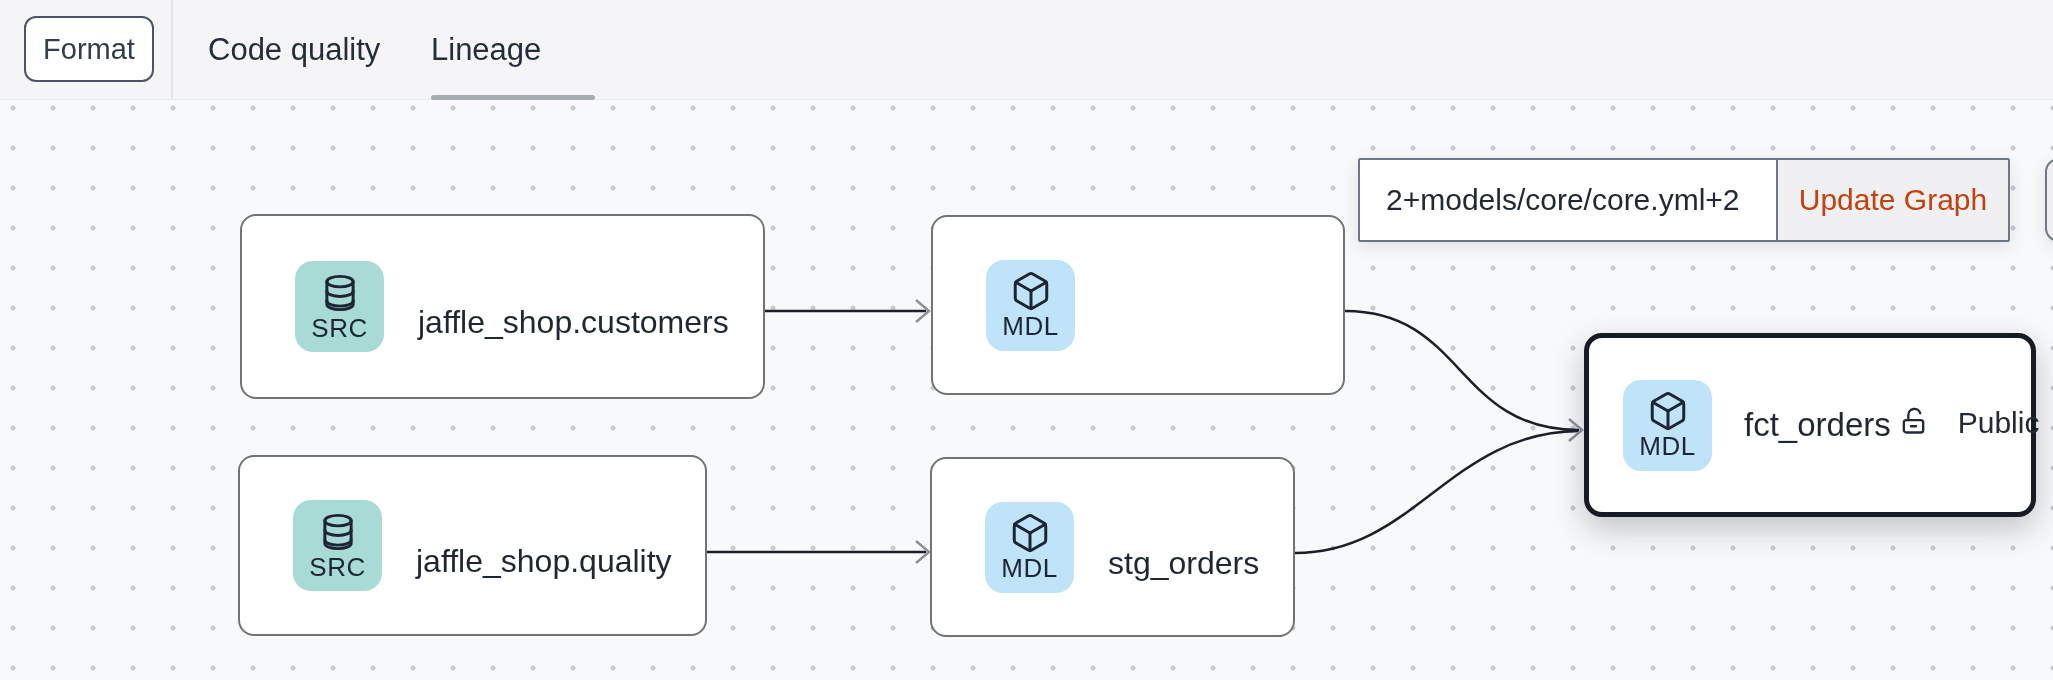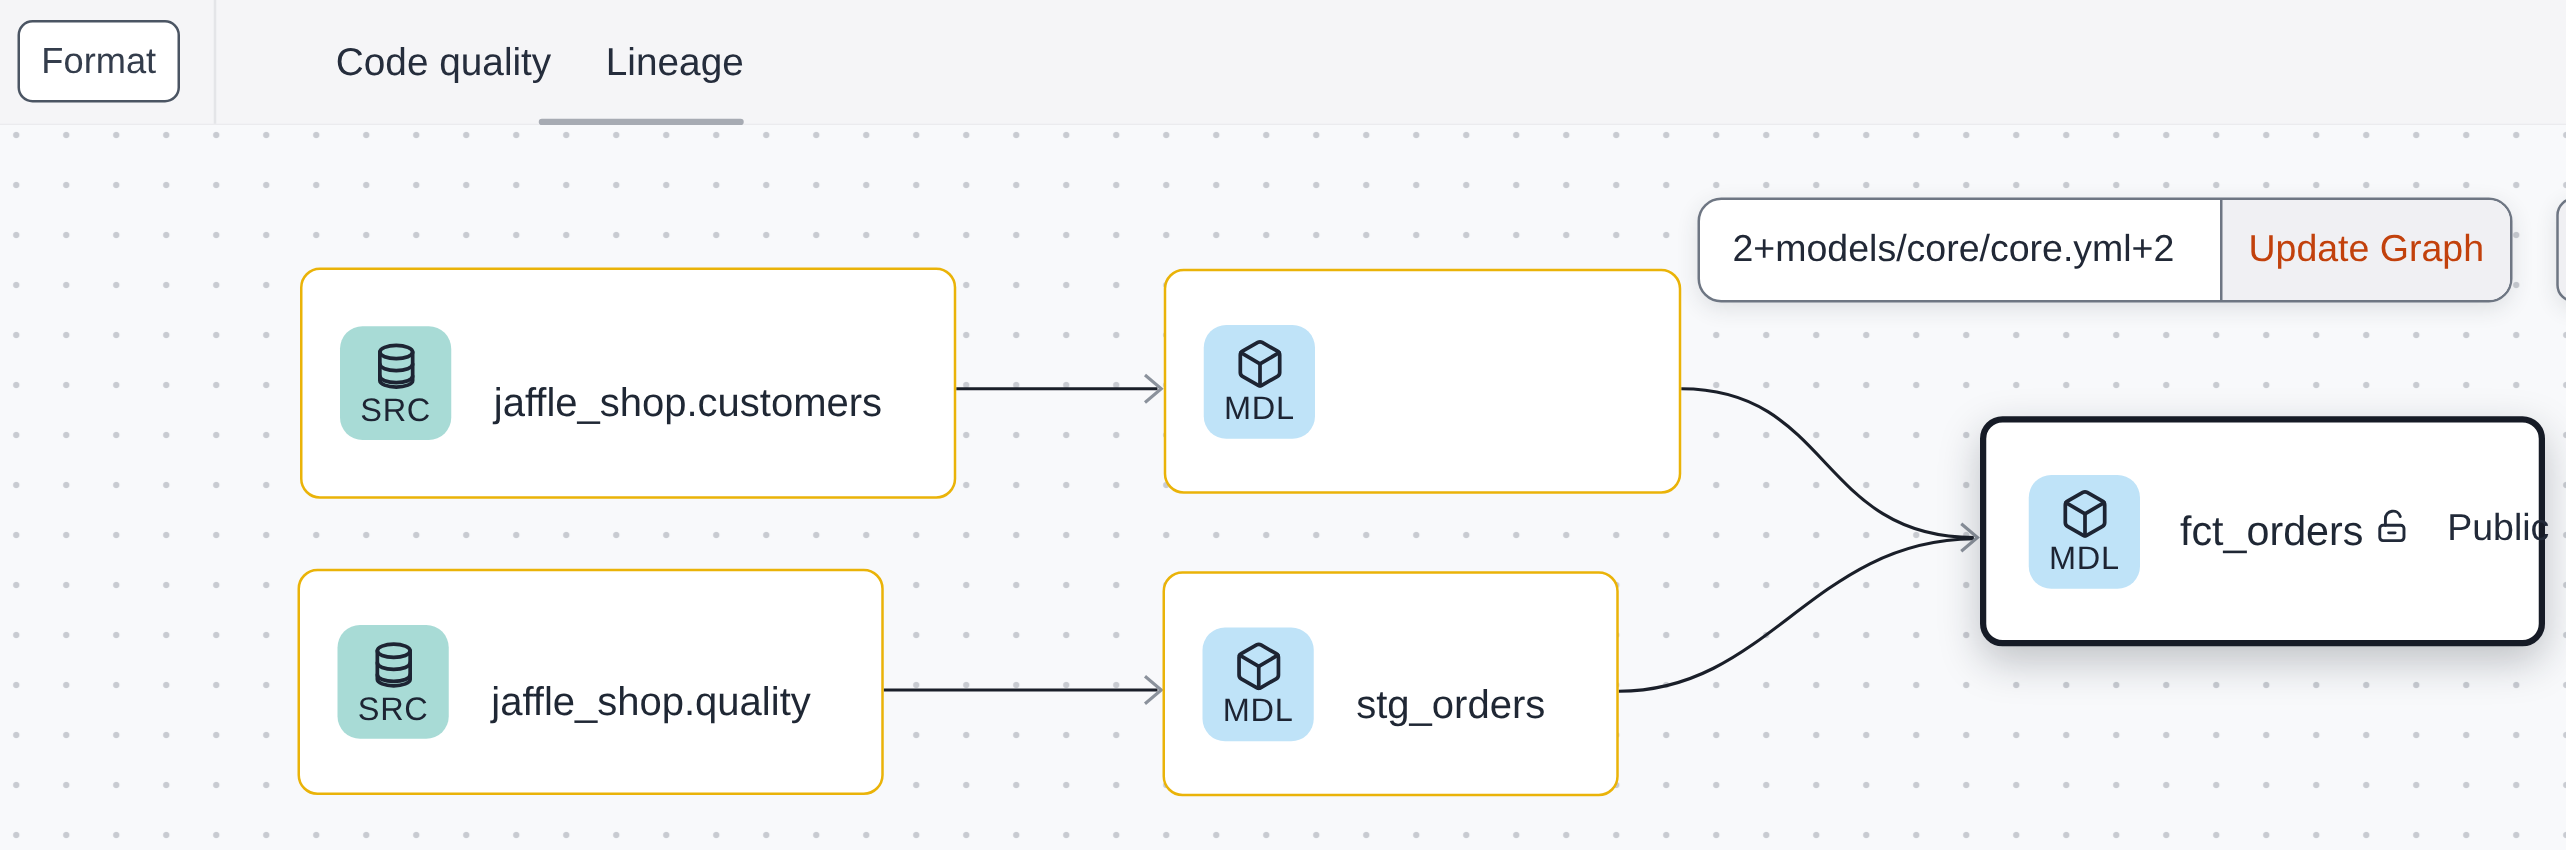--- a/index.html
+++ b/index.html
@@ -2,42 +2,42 @@
 <html><head>
 <meta charset="utf-8">
 <style>
   html,body{margin:0;padding:0;width:2053px;height:680px;overflow:hidden;
     font-family:"Liberation Sans","DejaVu Sans",sans-serif;background:#f8f9fb;position:relative;}
   *{box-sizing:border-box;}
 
   
   .topbar{position:absolute;left:0;top:0;width:2053px;height:100px;background:#f5f5f7;
     border-bottom:1px solid #ebebee;z-index:5;}
-  .format-btn{position:absolute;left:14px;top:16px;width:130px;height:66px;background:#ffffff;
+  .format-btn{position:absolute;left:24px;top:16px;width:130px;height:66px;background:#ffffff;
     border:2px solid #4b5563;border-radius:12px;font-size:29px;color:#343d4c;
     display:flex;align-items:center;justify-content:center;cursor:pointer;font-family:inherit;}
   .topbar-divider{position:absolute;left:171px;top:0;width:2px;height:99px;background:#e4e5e8;}
-  .tab{position:absolute;top:0;height:100px;display:flex;align-items:center;justify-content:flex-end;
+  .tab{position:absolute;top:0;height:100px;display:flex;align-items:center;justify-content:flex-start;
     font-size:31px;color:#252d3c;cursor:pointer;}
   .tab-codequality{left:208px;width:233px;}
   .tab-lineage{left:431px;width:164px;}
   .tab-underline{position:absolute;left:0;bottom:0;width:100%;height:5px;background:#a7abb3;border-radius:3px;}
 
   
   .canvas{position:absolute;left:0;top:100px;width:2053px;height:580px;
     background-image:radial-gradient(circle,#c8cbd1 2.2px,transparent 2.9px);
     background-size:40px 40px;background-position:33px 28px;z-index:0;}
 
   svg.edges{position:absolute;left:0;top:0;width:2053px;height:680px;z-index:1;pointer-events:none;}
   .edge{stroke:#1a1f29;stroke-width:2.5;fill:none;}
   .arrow{stroke:#8b929c;stroke-width:2.5;fill:none;}
 
   
-  .node{position:absolute;background:#ffffff;border:2px solid #eab308;border-radius:16px;
-    display:flex;align-items:center;padding-left:30px;gap:34px;z-index:2;cursor:pointer;}
+  .node{position:absolute;background:#ffffff;border:2px solid #737373;border-radius:16px;
+    display:flex;align-items:center;padding-left:53px;gap:34px;z-index:2;cursor:pointer;}
   .node-src-customers{left:240px;top:214px;width:525px;height:185px;}
   .node-stg-customers{left:931px;top:215px;width:414px;height:180px;}
   .node-src-orders{left:238px;top:455px;width:469px;height:181px;}
   .node-stg-orders{left:930px;top:457px;width:365px;height:180px;}
   .node-fct-orders{left:1584px;top:333px;width:452px;height:184px;border:5px solid #161b26;
     border-radius:18px;box-shadow:0 12px 32px rgba(25,31,42,0.25);padding-left:34px;gap:32px;}
 
   .badge{width:89px;height:91px;border-radius:18px;display:flex;flex-direction:column;
     align-items:center;justify-content:center;color:#1d2433;flex-shrink:0;}
   .badge svg{width:42px;height:42px;display:block;}
@@ -46,21 +46,21 @@
   .badge-mdl{background:#bfe3f8;}
 
   .node-label{font-size:32px;color:#1f2734;white-space:nowrap;margin-top:32px;}
   .node-text-col{display:flex;flex-direction:row;gap:7px;}
   .node-title{font-size:33px;color:#1f2734;white-space:nowrap;}
   .node-access{display:flex;gap:29px;font-size:30px;color:#222a39;}
   .node-access svg{width:31px;height:31px;display:block;}
 
   
   .selector-group{position:absolute;left:1358px;top:158px;width:652px;height:84px;display:flex;
-    background:#ffffff;border:2px solid #6e7683;border-radius:19px;overflow:hidden;
+    background:#ffffff;border:2px solid #6e7683;border-radius:2px;overflow:hidden;
     box-shadow:0 5px 18px rgba(40,46,58,0.12);z-index:3;}
   .selector-input{flex:1;min-width:0;border:none;background:transparent;font-size:30px;color:#212836;
     padding:0 10px 0 26px;font-family:inherit;outline:none;}
   .update-btn{width:232px;border:none;border-left:2px solid #6e7683;background:#f0f0f3;font-size:30px;
     color:#c2410c;font-family:inherit;cursor:pointer;}
   .partial-btn{position:absolute;left:2045px;top:158px;width:70px;height:84px;background:#f0f0f3;
     border:2px solid #6e7683;border-radius:14px;z-index:3;box-shadow:0 5px 18px rgba(40,46,58,0.12);cursor:pointer;}
 </style>
 </head>
 <body>

